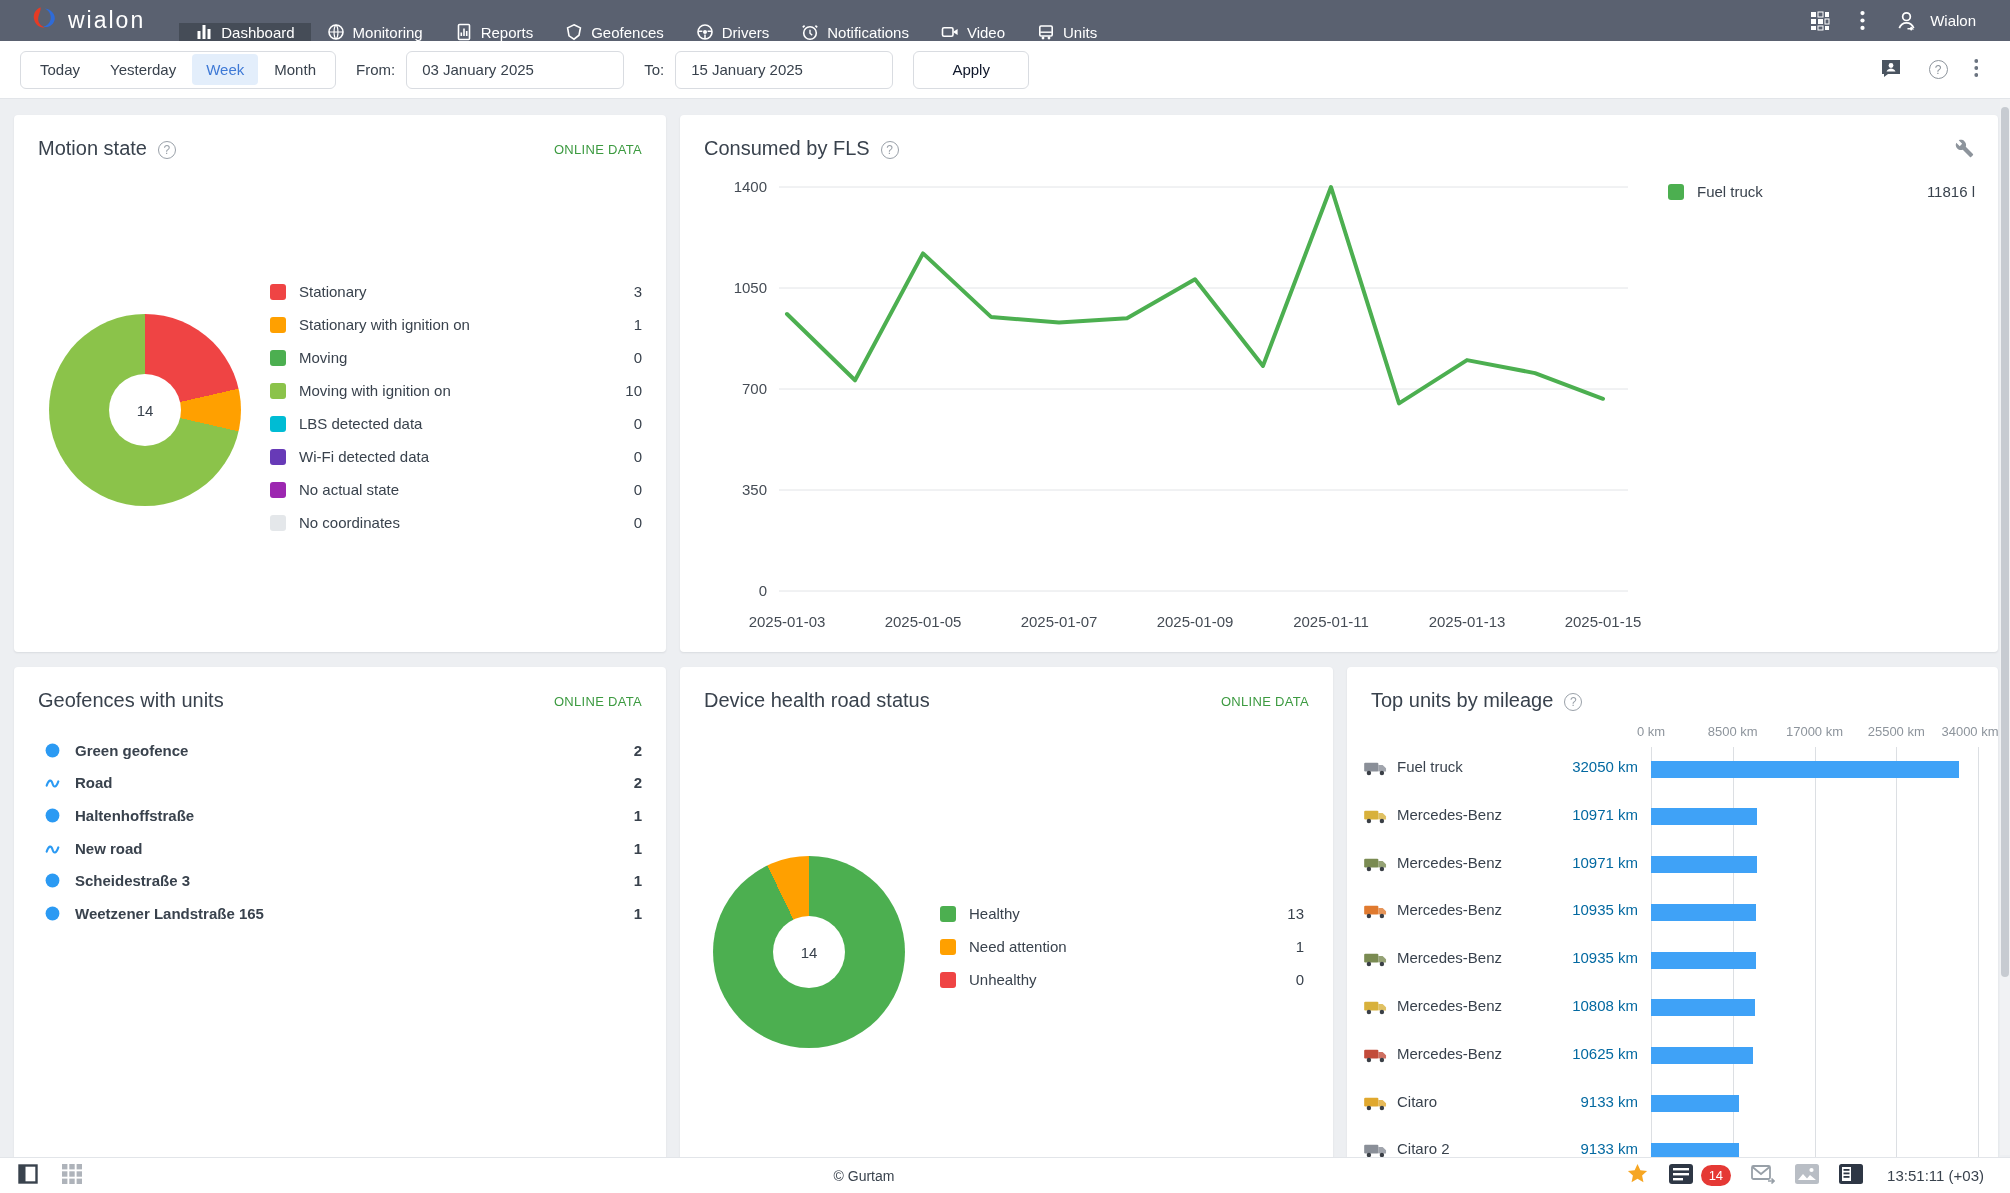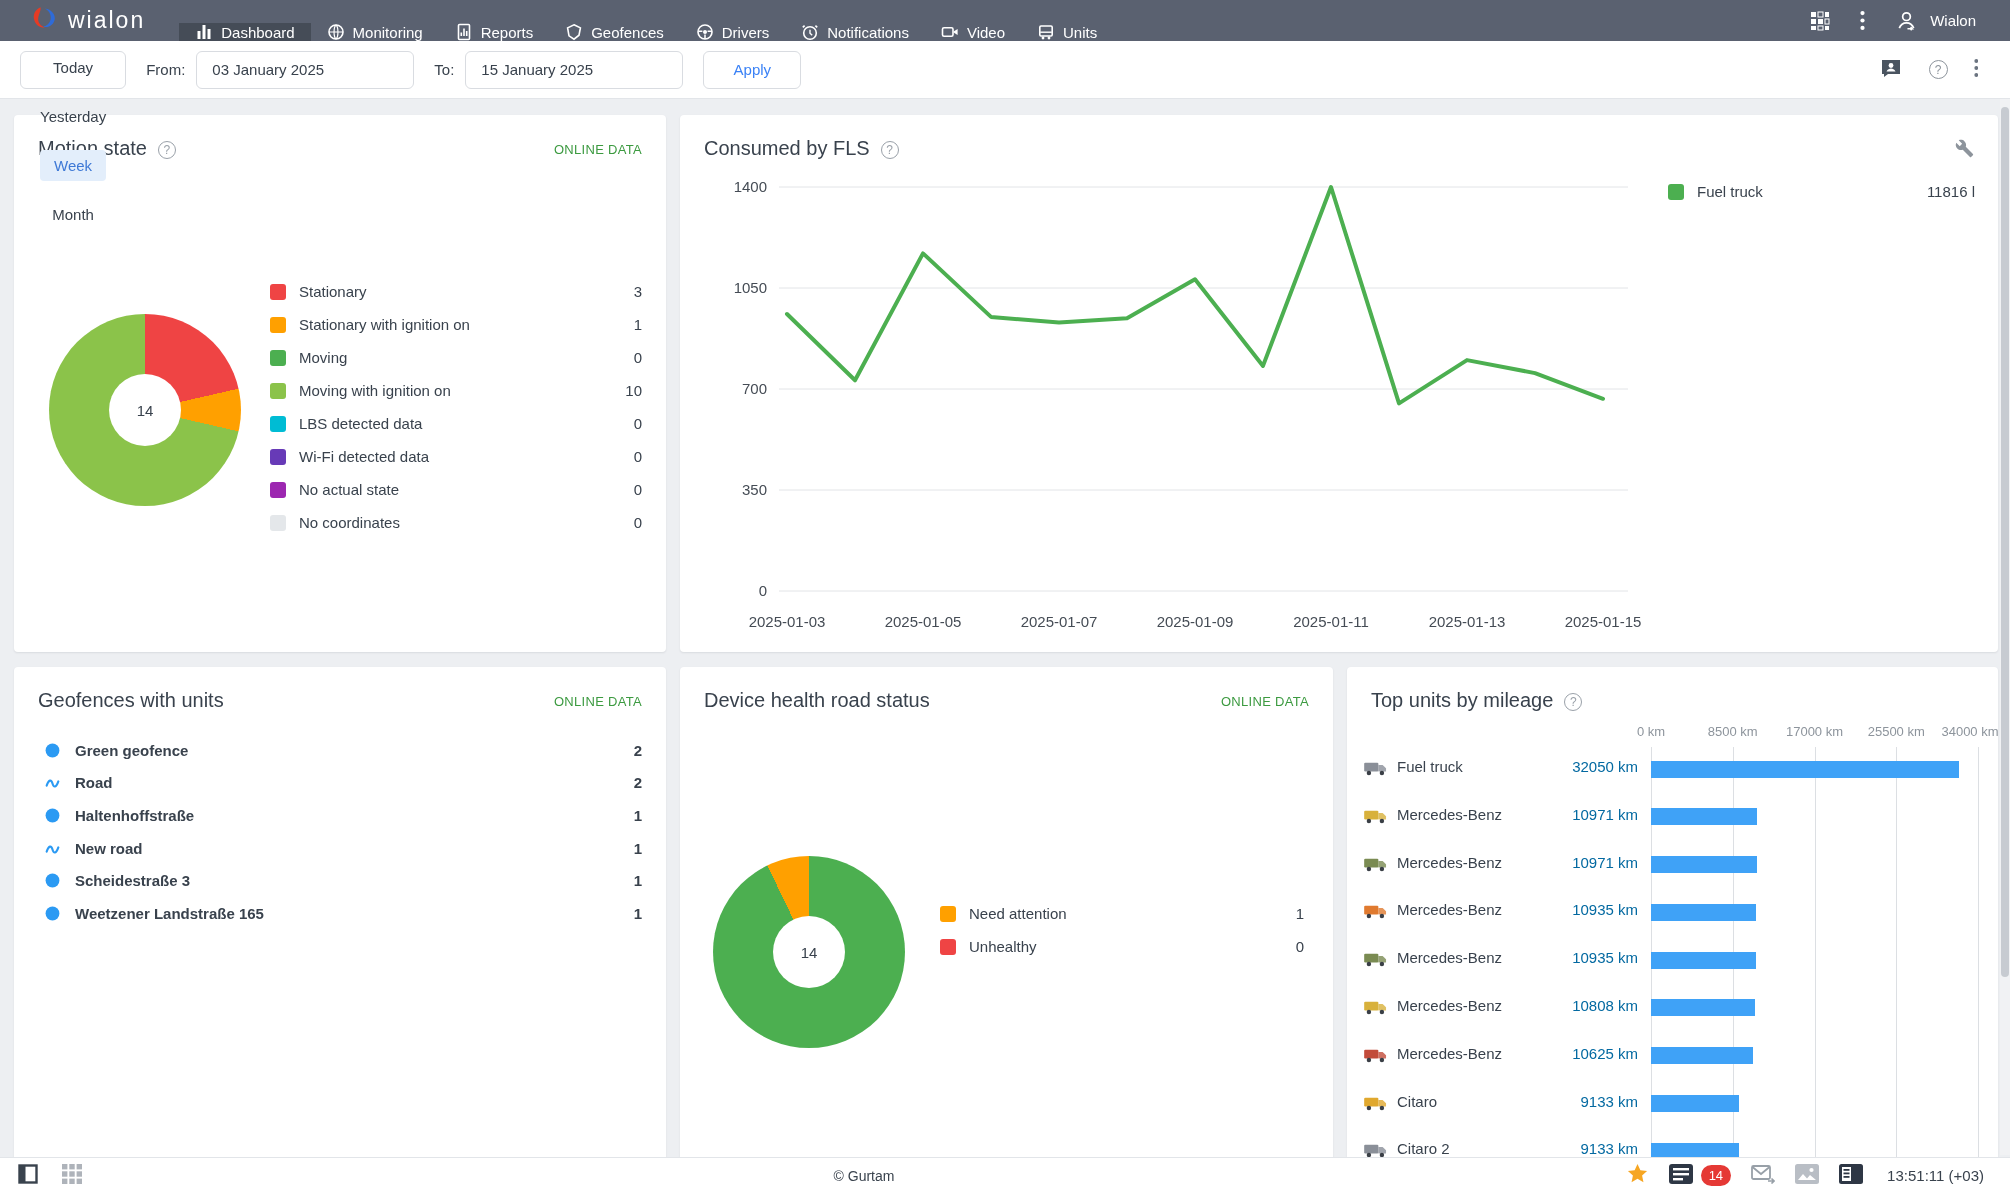--- a/index.html
+++ b/index.html
@@ -16,28 +16,28 @@
   .nav-tab { display:flex; align-items:center; gap:8px; padding:0 16px; font-size:15px; cursor:pointer; white-space:nowrap; }
   .nav-tab.active { background:#454c57; }
   .nav-tab svg { width:18px; height:18px; display:block; }
   .nav-right { margin-left:auto; display:flex; align-items:center; gap:30px; padding-right:34px; }
   .nav-right svg { display:block; }
   .user-menu { display:flex; align-items:center; gap:12px; font-size:15px; }
 
   
   .filterbar { position:absolute; top:41px; left:0; right:0; height:58px; background:#fff;
                border-bottom:1px solid #e2e5e9; display:flex; align-items:center; padding:0 20px; z-index:9; }
-  .range-group { display:flex; align-items:center; border:1px solid #d9dce1; border-radius:6px; height:38px; padding:0 5px; gap:18px;flex-direction:column; }
+  .range-group { display:flex; align-items:center; border:1px solid #d9dce1; border-radius:6px; height:38px; padding:0 5px; gap:2px; }
   .range-btn { padding:7px 14px; font-size:15px; border-radius:4px; color:#39424d; cursor:pointer; background:none; border:none; font-family:inherit; }
   .range-btn.active { background:#e3eefb; color:#3e79d6; }
   .field-label { margin-left:20px; margin-right:11px; font-size:15px; color:#39424d; }
   .date-input { width:218px; height:38px; border:1px solid #d9dce1; border-radius:6px; font-size:15px;
                 padding:0 15px; color:#39424d; font-family:inherit; background:#fff; }
-  .apply-btn { margin-left:20px; width:98px; height:38px; border:1px solid #d9dce1; border-radius:6px;
-               background:#fff; color:#3b82f6; font-size:15px; font-family:inherit; cursor:pointer; }
+  .apply-btn { margin-left:20px; width:116px; height:38px; border:1px solid #d9dce1; border-radius:6px;
+               background:#fff; color:#0f172a; font-size:15px; font-family:inherit; cursor:pointer; }
   .filter-right { margin-left:auto; display:flex; align-items:center; gap:26px; padding-right:12px; }
   .help-circle { width:19px; height:19px; border:1.5px solid #8d949c; border-radius:50%; color:#8d949c;
                  font-size:12px; display:flex; align-items:center; justify-content:center; }
 
   
   .card { position:absolute; background:#fff; border-radius:4px; box-shadow:0 1px 2px rgba(40,50,60,.10); overflow:hidden; }
   .card-title-row { position:absolute; top:22px; left:24px; display:flex; align-items:center; gap:11px; }
   .card-title { font-size:20px; color:#39424d; }
   .help-icon { width:18px; height:18px; border:1.5px solid #9aa1a9; border-radius:50%; color:#9aa1a9;
                font-size:12px; display:flex; align-items:center; justify-content:center; margin-top:2px; }
@@ -396,20 +396,25 @@
   <div class="card" style="left:680px; top:667px; width:653px; height:505px;">
     <div class="card-title-row">
       <span class="card-title">Device health road status</span>
     </div>
     <span class="online-data">ONLINE DATA</span>
     <div class="pie" id="health-pie" style="background: conic-gradient(rgb(76, 175, 80) 0deg, rgb(76, 175, 80) 334.29deg, rgb(255, 160, 0) 334.29deg, rgb(255, 160, 0) 360deg);">
       <div class="pie-center">14</div>
     </div>
     <div id="health-legend">
         <div class="legend-row">
+          <span class="swatch" style="background:#4caf50"></span>
+          <span class="legend-label">Healthy</span>
+          <span class="legend-count">13</span>
+        </div>
+        <div class="legend-row">
           <span class="swatch" style="background:#ffa000"></span>
           <span class="legend-label">Need attention</span>
           <span class="legend-count">1</span>
         </div>
         <div class="legend-row">
           <span class="swatch" style="background:#ef4444"></span>
           <span class="legend-label">Unhealthy</span>
           <span class="legend-count">0</span>
         </div>
       </div>

